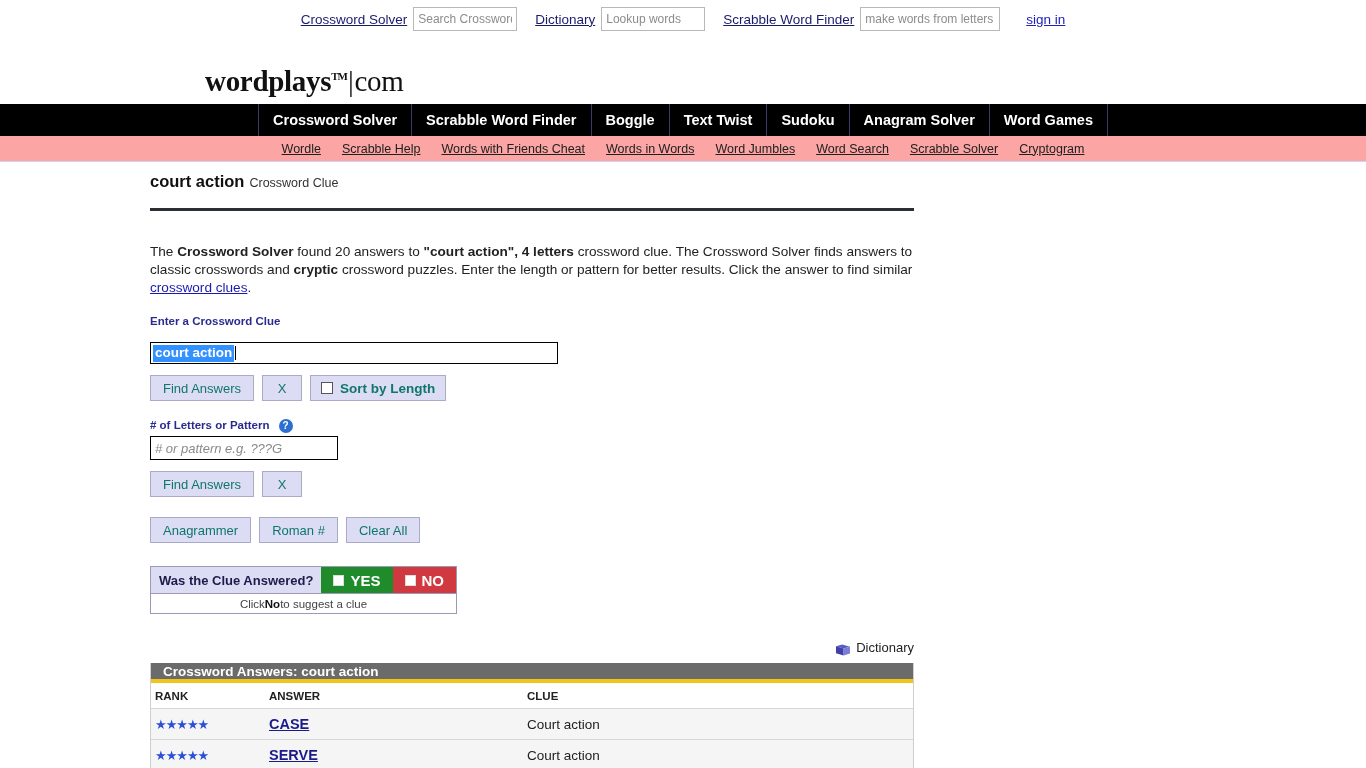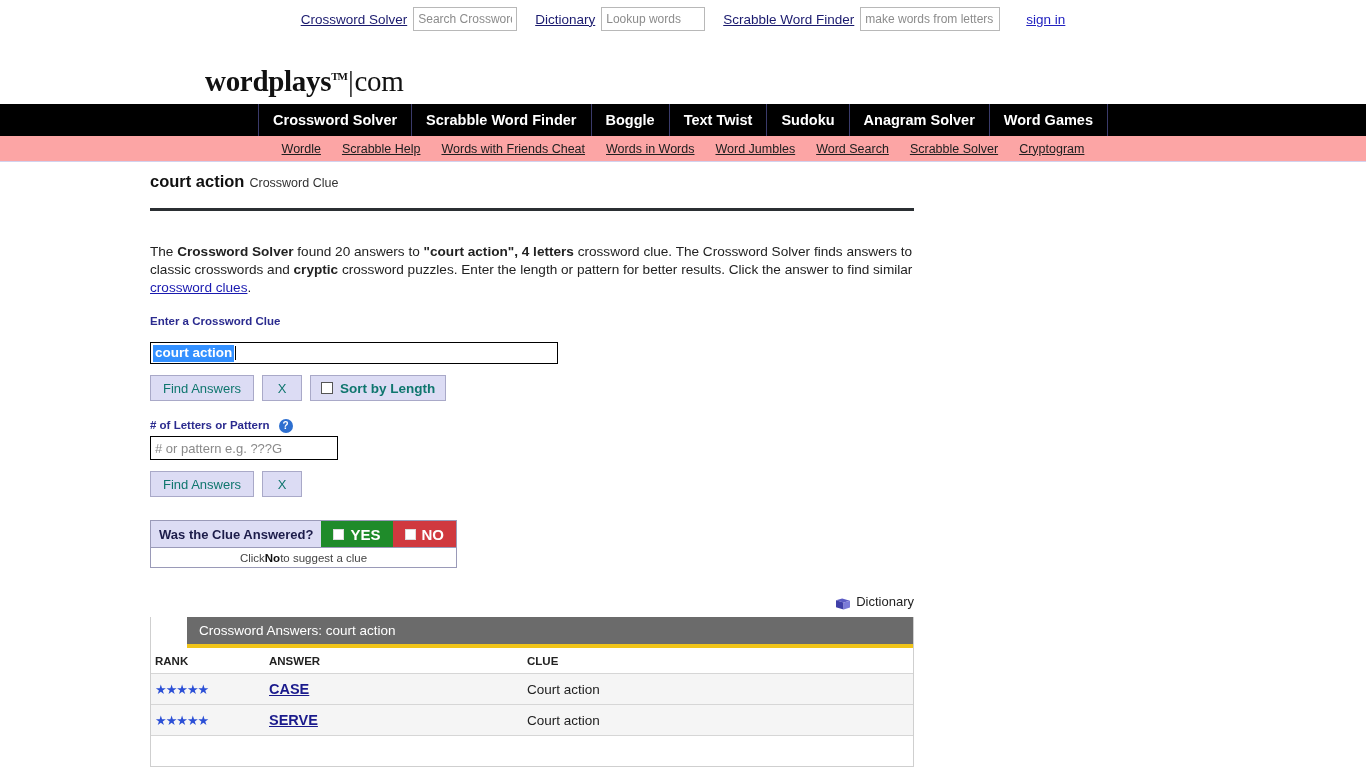--- a/index.html
+++ b/index.html
@@ -224,20 +224,21 @@
   }
   .pat-input {
     width: 188px;
     height: 24px;
     border: 1px solid #000;
     background: #fff;
     font-family: "Liberation Sans", sans-serif;
     font-size: 13px;
     padding: 0 4px;
     color: #222;
+    font-style: italic;
   }
   .pat-input::placeholder { color: #8a8a8a; }
 
   .tools-row { display: flex; gap: 8px; margin-top: 20px; }
 
   
   .answered-wrap { margin-top: 23px; width: 307px; }
   .answered-row {
     display: flex;
     align-items: stretch;
@@ -296,28 +297,27 @@
   
   .results {
     width: 764px;
     margin-top: 8px;
     border: 1px solid #cfcfcf;
     border-top: none;
   }
   .results-head {
     background: #6b6b6b;
     border-bottom: 4px solid #f0c419;
-    height: 31px;
+    height: 20px;
     display: flex;
     align-items: center;
     padding-left: 12px;
     color: #fff;
     font-size: 13.5px;
-    font-weight: normal;
-    margin-left: 36px;
+    font-weight: bold;
   }
   .cols {
     display: flex;
     height: 26px;
     align-items: center;
     font-size: 11.5px;
     font-weight: bold;
     color: #222;
     background: #fff;
     border-bottom: 1px solid #d6d6d6;
@@ -413,20 +413,25 @@
       <span class="help-icon">?</span>
     </div>
 
     <input class="pat-input" placeholder="# or pattern e.g. ???G" style="">
 
     <div class="btnrow">
       <button class="btn">Find Answers</button>
       <button class="btn narrow">X</button>
     </div>
 
+    <div class="tools-row">
+      <button class="btn">Anagrammer</button>
+      <button class="btn">Roman #</button>
+      <button class="btn">Clear All</button>
+    </div>
   </div>
 
   <div class="answered-wrap">
     <div class="answered-row">
       <div class="answered-q">Was the Clue Answered?</div>
       <div class="yesbtn">
         <span class="wbox"></span>
         <span>YES</span>
       </div>
       <div class="nobtn">

